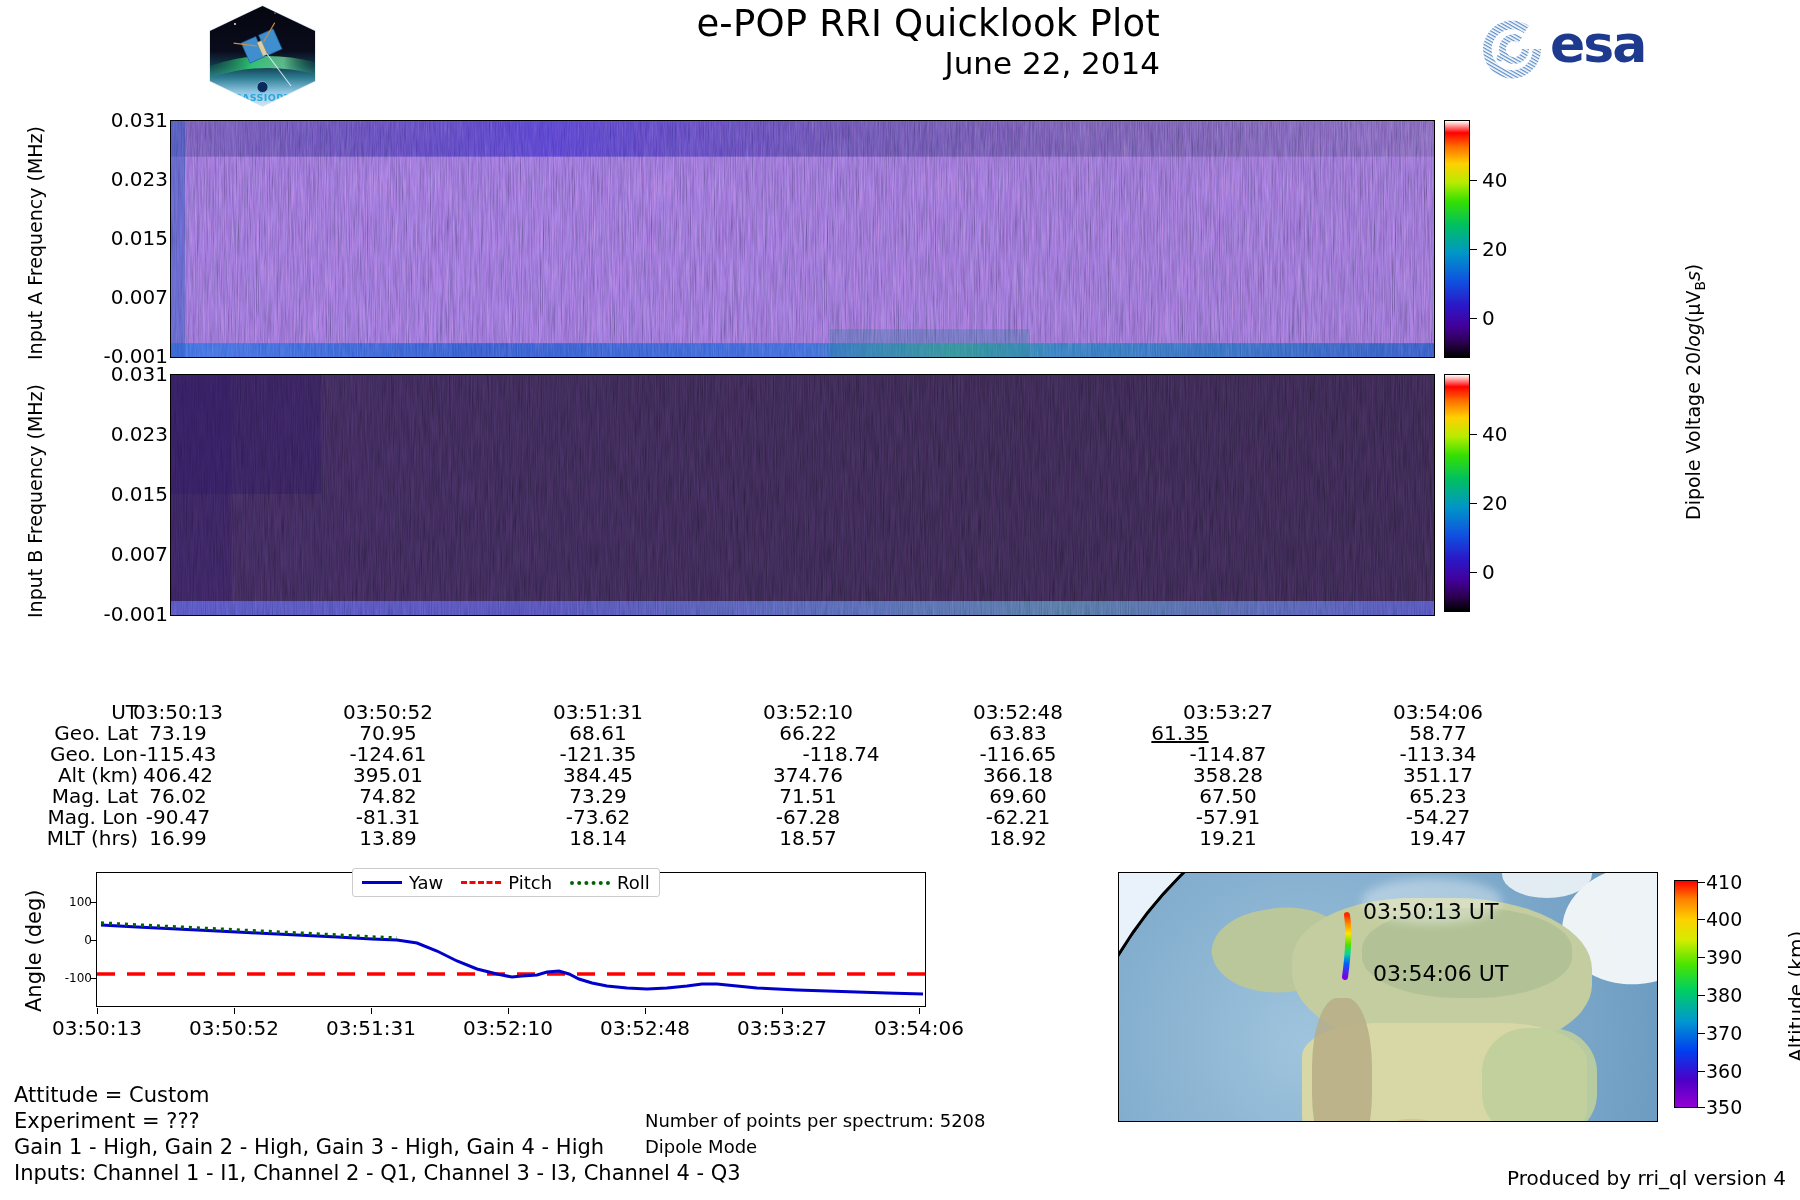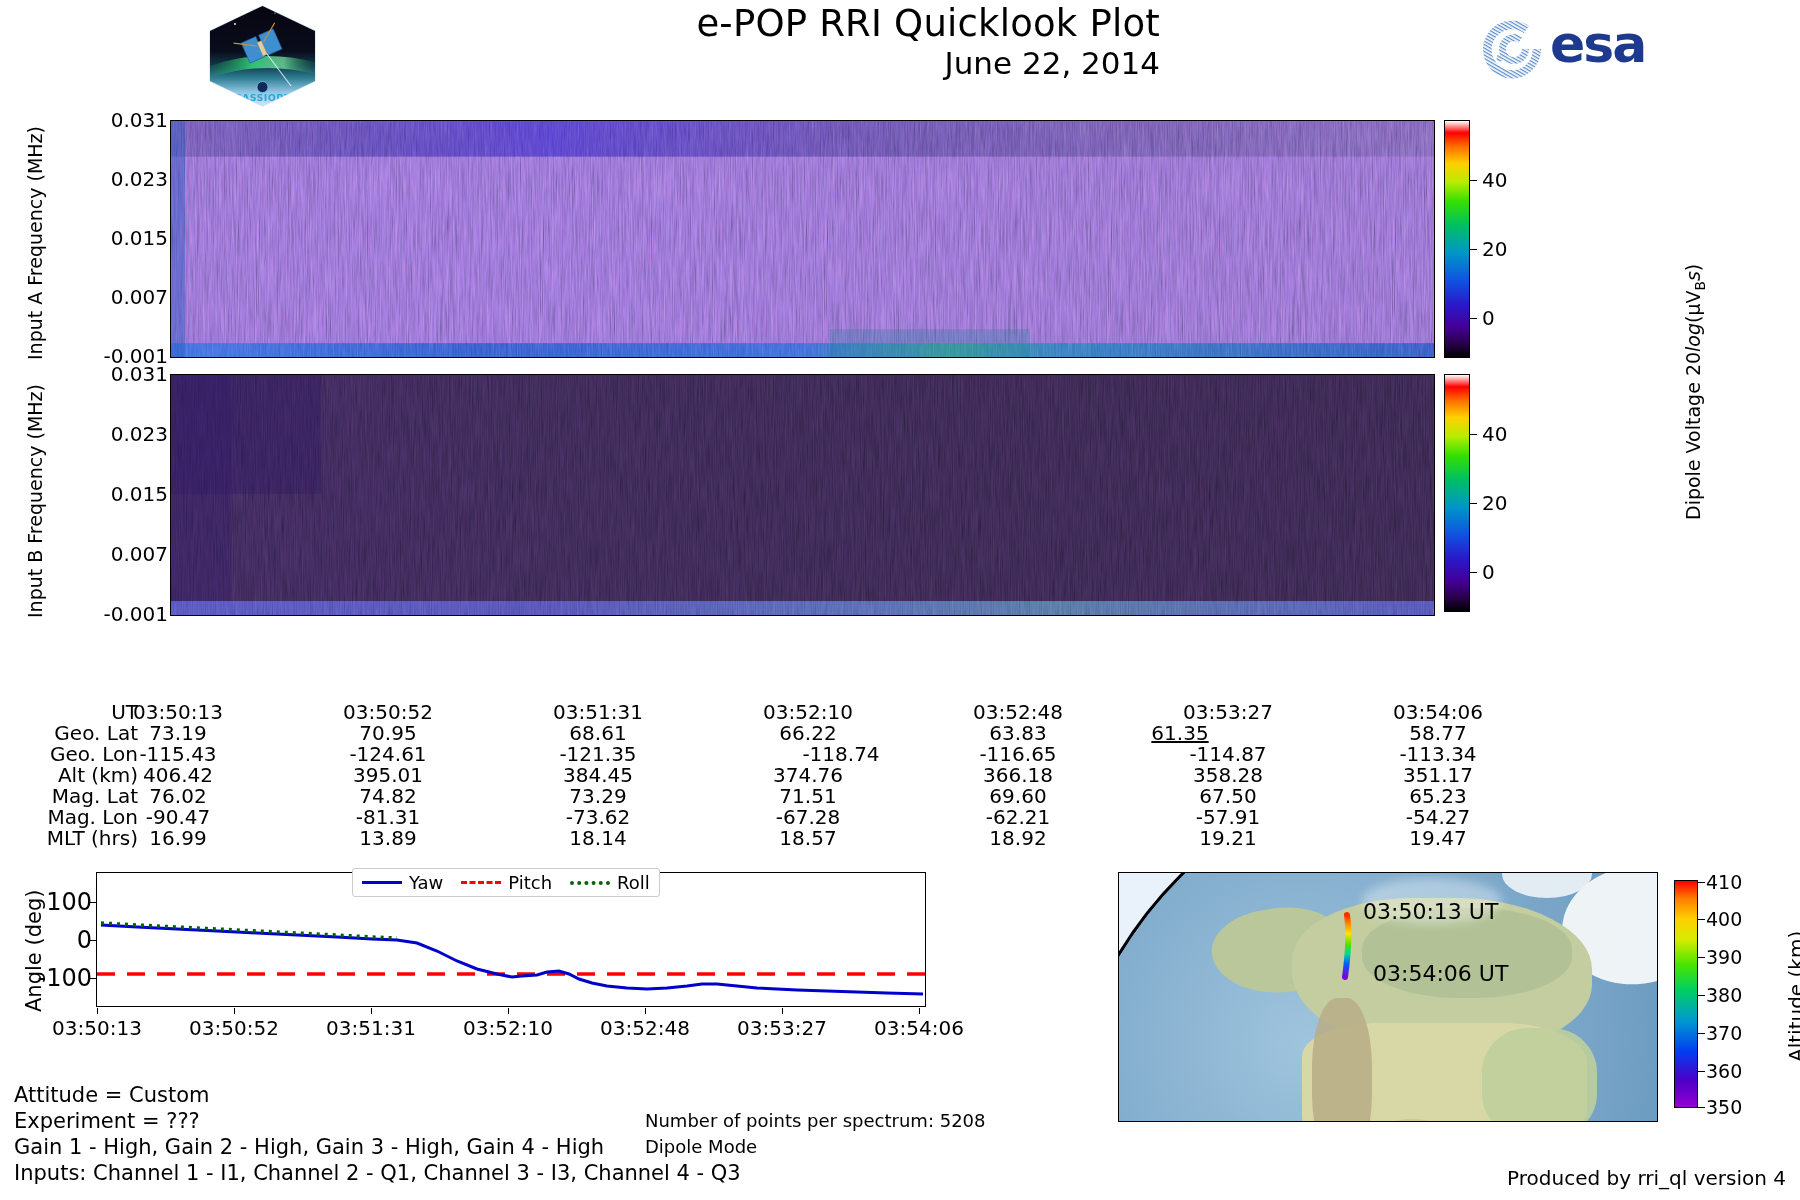--- a/index.html
+++ b/index.html
@@ -76,21 +76,21 @@
   
   #att-panel { position:absolute; left:0px; top:872px; width:960px; height:200px; }
   #att-axes {
     position:absolute; left:96px; top:0px; width:830px; height:135px;
     border:1px solid #000; background:#fff; overflow:hidden;
   }
   #att-ylabel {
     position:absolute; transform-origin:0 0; transform:rotate(-90deg);
     font-size:21px; white-space:nowrap;
   }
-  .att-ytick { position:absolute; right:0; font-size:24px; transform:translateY(-50%); white-space:nowrap; }
+  .att-ytick { position:absolute; right:0; font-size:12px; transform:translateY(-50%); white-space:nowrap; }
   .att-xtick { position:absolute; font-size:20px; transform:translateX(-50%); white-space:nowrap; top:144px; }
   .att-tickmark-x { position:absolute; width:1px; height:6px; background:#000; }
   .att-tickmark-y { position:absolute; width:6px; height:1px; background:#000; }
 
   #att-legend {
     position:absolute; left:352px; top:-4px;
     border:1px solid #ccc; border-radius:3px; background:#fff;
     padding:3px 9px; display:flex; gap:18px; align-items:center;
     font-size:18px; z-index:5;
   }

